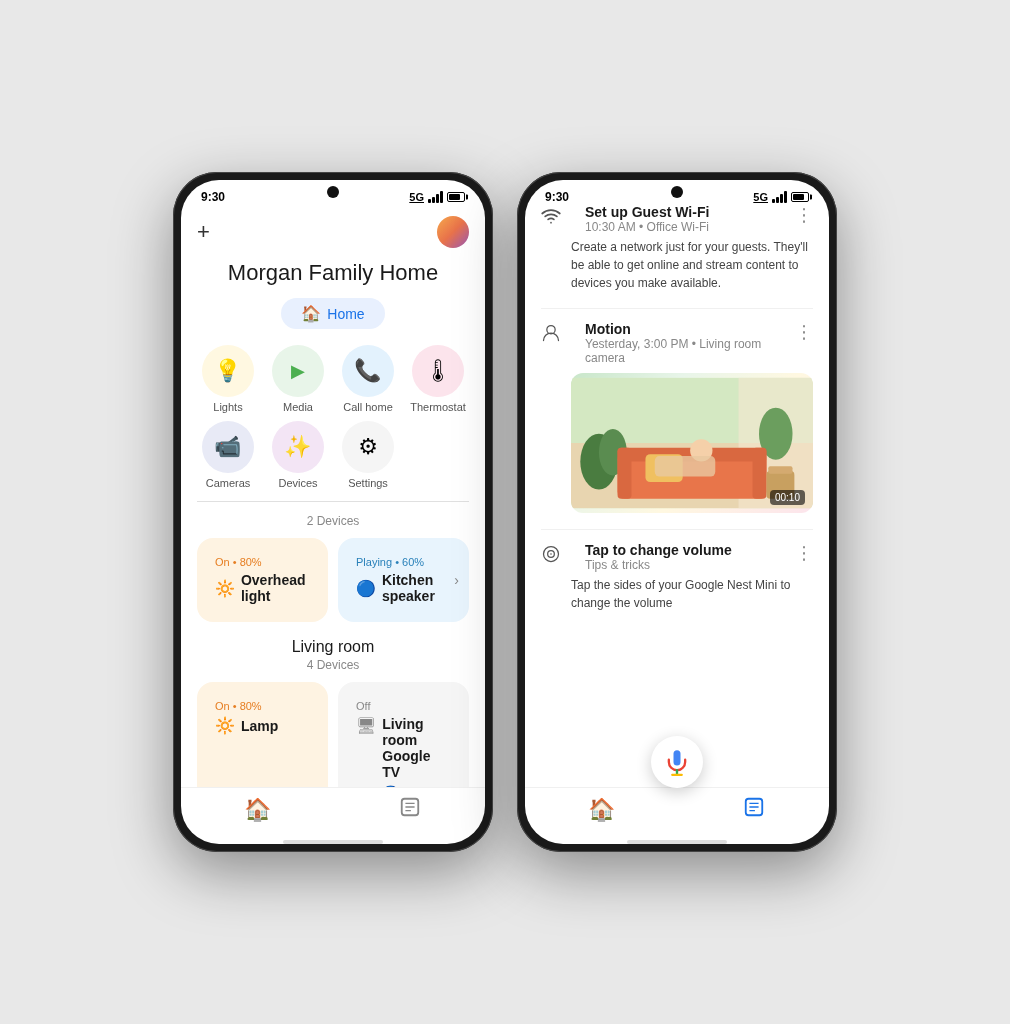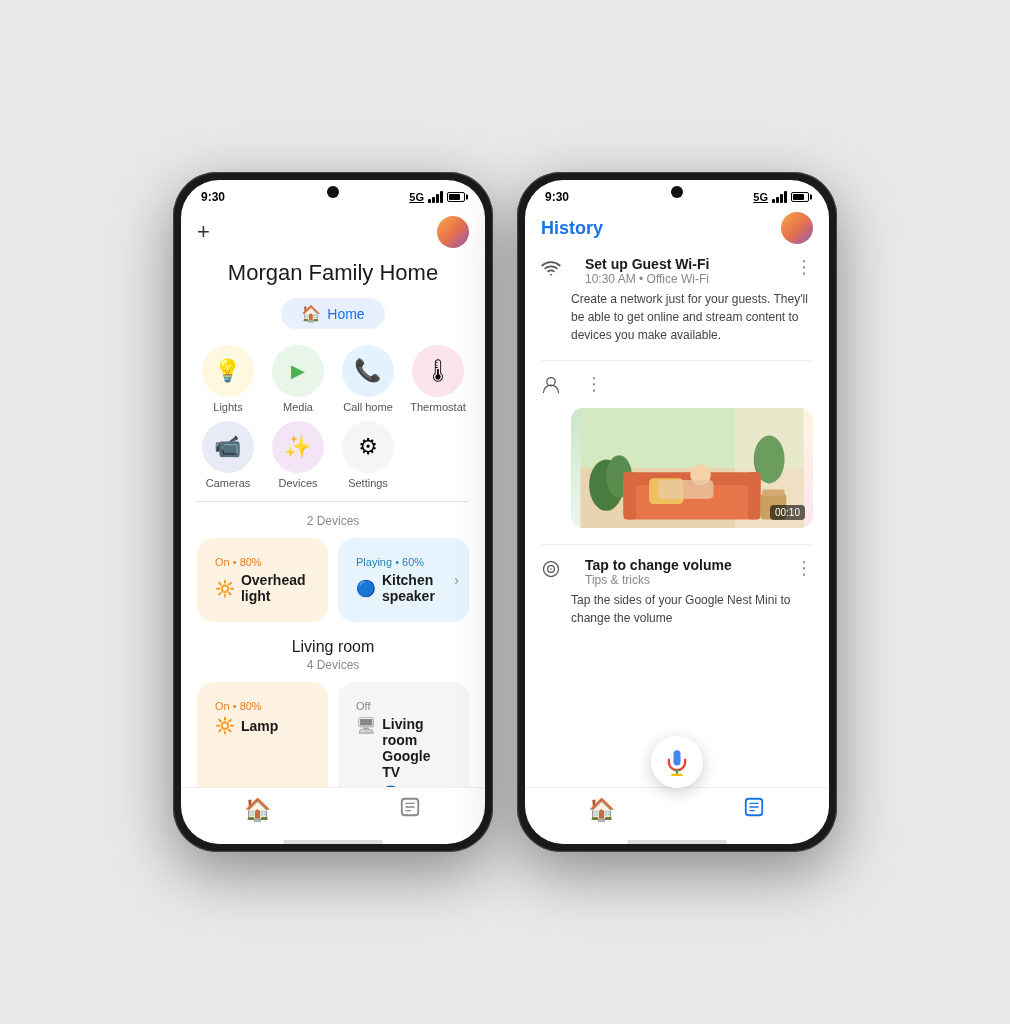--- a/index.html
+++ b/index.html
@@ -323,21 +323,21 @@
       padding-left: 30px;
       margin-top: 4px;
     }
     .history-divider {
       height: 1px;
       background: #f0f0f0;
       margin: 12px 0;
     }
     .motion-thumbnail {
       width: 100%;
-      height: 120px;
+      height: 140px;
       border-radius: 12px;
       margin-top: 8px;
       margin-left: 30px;
       width: calc(100% - 30px);
       background: linear-gradient(135deg, #c8e6c9 0%, #e8f5e9 30%, #fff8e1 60%, #fce4ec 100%);
       position: relative;
       overflow: hidden;
     }
     .video-duration {
       position: absolute;
@@ -537,24 +537,20 @@
             <div class="signal-bar" style="height:12px"></div>
           </div>
           <div class="battery-icon">
             <div class="battery-fill"></div>
           </div>
         </div>
       </div>
 
       <div class="history-content">
 
-        <div class="history-header">
-          <span class="history-title">History</span>
-          <div class="avatar"></div>
-        </div>
 
         <div class="history-item">
           <div class="history-item-header">
             <span class="history-item-icon">
               <svg width="20" height="20" viewBox="0 0 24 24" fill="none">
                   <path d="M5 12.55a11 11 0 0 1 14.08 0" stroke="#555" stroke-width="2" stroke-linecap="round"></path>
                   <path d="M1.42 9a16 16 0 0 1 21.16 0" stroke="#555" stroke-width="2" stroke-linecap="round"></path>
                   <path d="M8.53 16.11a6 6 0 0 1 6.95 0" stroke="#555" stroke-width="2" stroke-linecap="round"></path>
                   <circle cx="12" cy="20" r="1" fill="#555"></circle>
                 </svg>
@@ -571,20 +567,24 @@
         <div class="history-divider"></div>
 
         <div class="history-item">
           <div class="history-item-header">
             <span class="history-item-icon">
               <svg width="20" height="20" viewBox="0 0 24 24" fill="none">
                   <path d="M12 3C9.24 3 7 5.24 7 8c0 2.76 2.24 5 5 5s5-2.24 5-5c0-2.76-2.24-5-5-5z" stroke="#555" stroke-width="1.5"></path>
                   <path d="M3 21c0-4.97 4.03-9 9-9s9 4.03 9 9" stroke="#555" stroke-width="1.5" stroke-linecap="round"></path>
                 </svg>
             </span>
+            <div class="history-item-info">
+              <div class="history-item-title">Motion</div>
+              <div class="history-item-subtitle">Yesterday, 3:00 PM • Living room camera</div>
+            </div>
             <span class="history-item-more">⋮</span>
           </div>
 
           <div class="motion-thumbnail">
             <svg viewBox="0 0 260 140" xmlns="http://www.w3.org/2000/svg" width="100%" height="100%">
 
               <rect width="260" height="140" fill="#d4e8c2"></rect>
               <rect x="0" y="70" width="260" height="70" fill="#e8d5b0"></rect>
 
               <rect x="180" y="0" width="80" height="140" fill="#f5e8d0" opacity="0.6"></rect>

